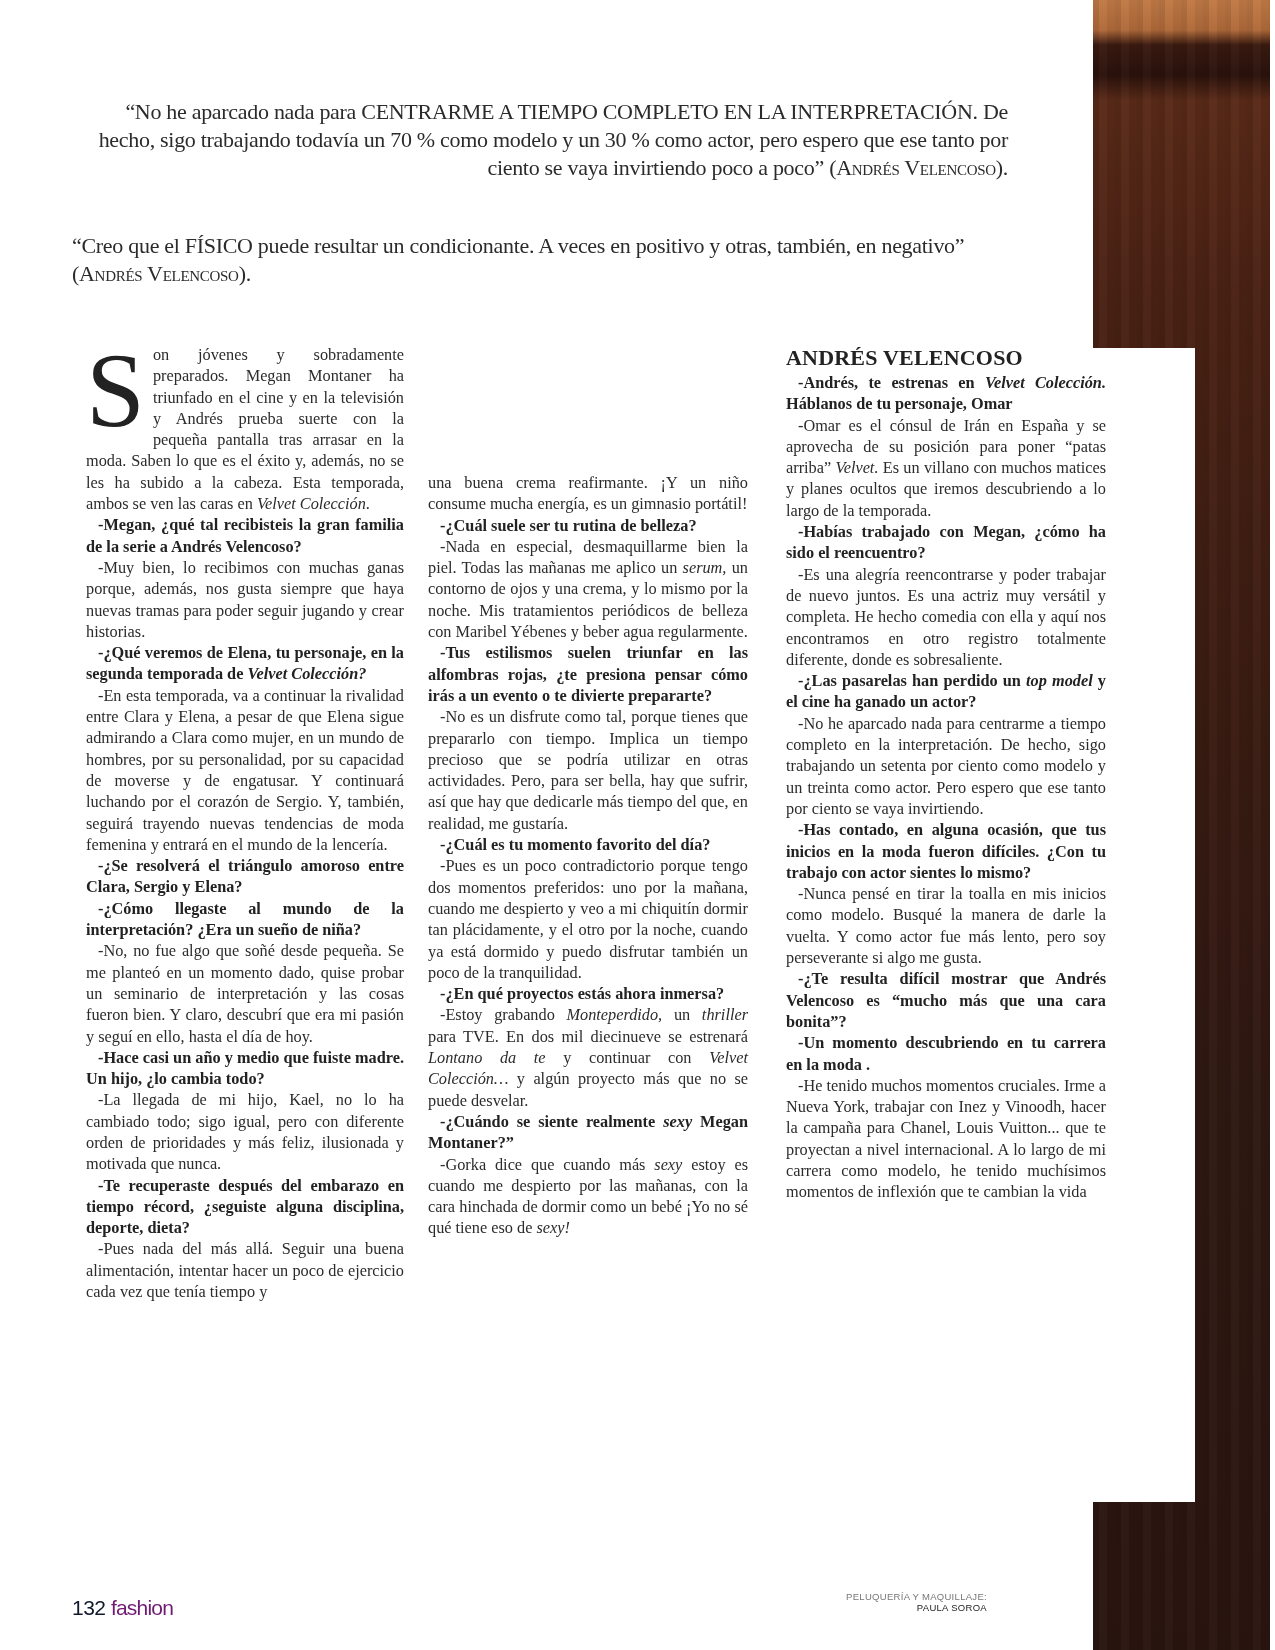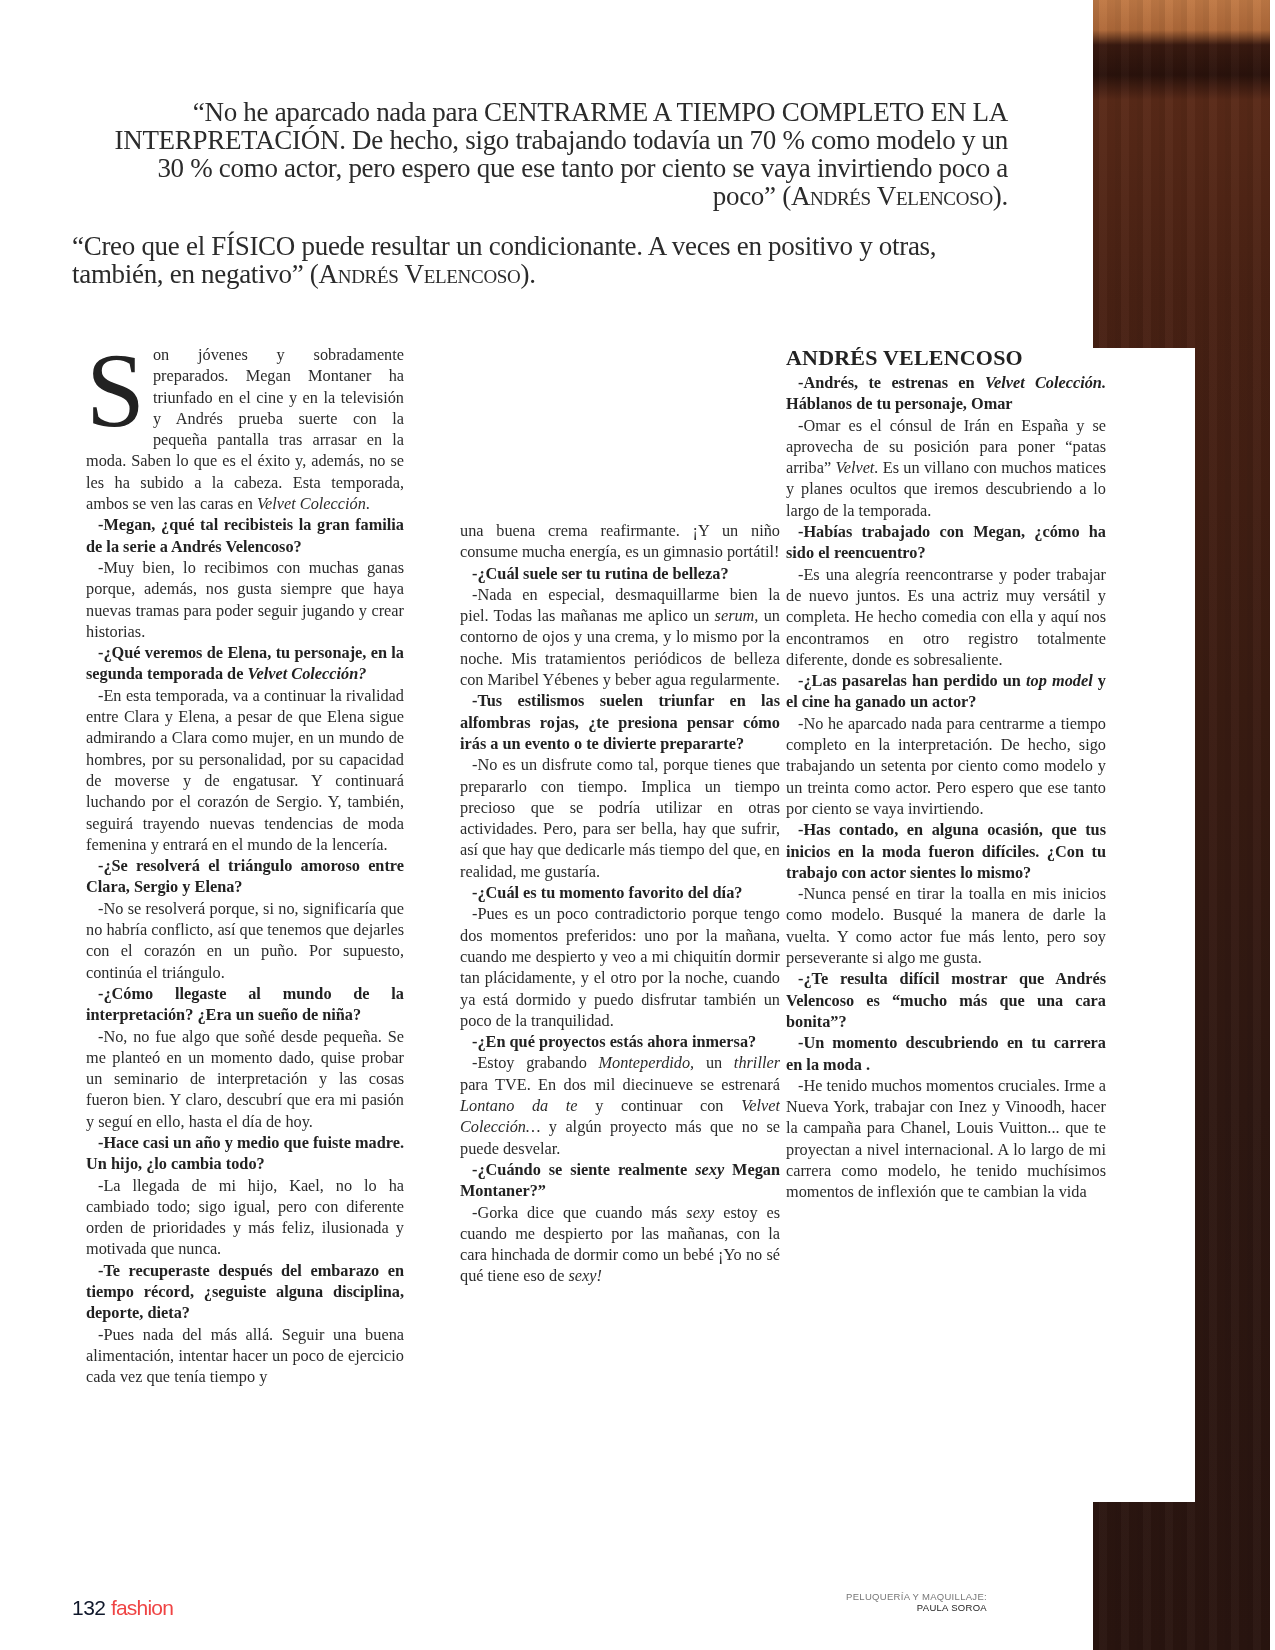--- a/index.html
+++ b/index.html
@@ -15,33 +15,33 @@
   .photo-strip::after {
     content: ""; position: absolute; inset: 0;
     background: repeating-linear-gradient(90deg, rgba(0,0,0,0.08) 0 6px, rgba(255,255,255,0.02) 6px 14px, rgba(0,0,0,0.05) 14px 22px);
   }
   .sidebar-box {
     position: absolute; left: 780px; top: 348px; width: 415px; height: 1154px;
     background: #ffffff; z-index: 2;
   }
   .pullquote {
     position: absolute; font-family: "Liberation Serif", serif; color: #2b2b2b;
-    font-size: 27px; line-height: 28px; letter-spacing: -0.3px;
+    font-size: 22px; line-height: 28px; letter-spacing: -0.3px;
   }
   .pq1 { left: 90px; top: 98px; width: 918px; text-align: right; }
   .pq2 { left: 72px; top: 232px; width: 900px; text-align: left; }
   .sc { font-variant: small-caps; }
   .col {
     position: absolute; font-size: 16.3px; line-height: 21.3px; text-align: justify;
     hyphens: manual; color: #2b2b2b;
   }
   .col p { margin: 0; text-indent: 12px; }
   .col p.q { font-weight: bold; color: #222; }
   .col1 { left: 86px; top: 344px; width: 318px; }
-  .col2 { left: 460px; top: 472px; width: 320px; margin-top: 48px; }
+  .col2 { left: 428px; top: 472px; width: 320px; }
   .col3 { left: 786px; top: 346px; width: 320px; z-index: 3; }
   .col1 p.intro { text-indent: 0; }
   .dropcap {
     float: left; font-size: 106px; line-height: 82px; margin: 6px 8px 0 0;
     font-family: "Liberation Serif", serif; color: #222;
   }
   .sidebar-title {
     font-size: 22px; font-weight: bold; letter-spacing: 0.2px; line-height: 24px;
     margin: 0 0 2px 0; color: #222;
   }
@@ -49,21 +49,21 @@
     position: absolute; right: 288px; top: 1547px; text-align: right;
     font-family: "Liberation Sans", "DejaVu Sans", sans-serif; font-size: 9.5px; line-height: 11px;
   }
   .credits .role { color: #777; letter-spacing: 0.3px; margin-top: 44px; }
   .credits .name { color: #222; letter-spacing: 0.3px; }
   .folio {
     position: absolute; left: 72px; top: 1596px; font-family: "Liberation Sans", "DejaVu Sans", sans-serif;
     font-size: 21px; letter-spacing: -0.5px;
   }
   .folio .num { color: #0f172a; font-weight: normal; }
-  .folio .mag { color: #ef4444; font-weight: normal; letter-spacing: -0.8px; }
+  .folio .mag { color: #701a75; font-weight: normal; letter-spacing: -0.8px; }
   i { }
 </style>
 </head>
 <body>
 
 <div class="photo-strip"></div>
 <div class="sidebar-box"></div>
 
 <div class="pullquote pq1">
   <span>“No he aparcado nada para </span><span>CENTRARME A TIEMPO COMPLETO EN LA INTERPRETACIÓN</span><span>. De hecho, sigo trabajando todavía un 70 % como modelo y un 30 % como actor, pero espero que ese tanto por ciento se vaya invirtiendo poco a poco” (</span><span class="sc">Andrés Velencoso</span><span>).</span>
@@ -75,21 +75,20 @@
 
 <div class="col col1">
   <p class="intro">
     <span class="dropcap">S</span><span>on jóvenes y sobradamente preparados. Megan Montaner ha triunfado en el cine y en la televisión y Andrés prueba suerte con la pequeña pantalla tras arrasar en la moda. Saben lo que es el éxito y, además, no se les ha subido a la cabeza. Esta temporada, ambos se ven las caras en </span><i>Velvet Colección</i><span>.</span>
   </p>
   <p class="q">-Megan, ¿qué tal recibisteis la gran familia de la serie a Andrés Velencoso?</p>
   <p>-Muy bien, lo recibimos con muchas ganas porque, además, nos gusta siempre que haya nuevas tramas para poder seguir jugando y crear historias.</p>
   <p class="q"><span>-¿Qué veremos de Elena, tu personaje, en la segunda temporada de </span><i>Velvet Colección?</i></p>
   <p>-En esta temporada, va a continuar la rivalidad entre Clara y Elena, a pesar de que Elena sigue admirando a Clara como mujer, en un mundo de hombres, por su personalidad, por su capacidad de moverse y de engatusar. Y continuará luchando por el corazón de Sergio. Y, también, seguirá trayendo nuevas tendencias de moda femenina y entrará en el mundo de la lencería.</p>
   <p class="q">-¿Se resolverá el triángulo amoroso entre Clara, Sergio y Elena?</p>
-  <p>-No se resolverá porque, si no, significaría que no habría conflicto, así que tenemos que dejarles con el corazón en un puño. Por supuesto, continúa el triángulo.</p>
   <p class="q">-¿Cómo llegaste al mundo de la interpretación? ¿Era un sueño de niña?</p>
   <p>-No, no fue algo que soñé desde pequeña. Se me planteó en un momento dado, quise probar un seminario de interpretación y las cosas fueron bien. Y claro, descubrí que era mi pasión y seguí en ello, hasta el día de hoy.</p>
   <p class="q">-Hace casi un año y medio que fuiste madre. Un hijo, ¿lo cambia todo?</p>
   <p>-La llegada de mi hijo, Kael, no lo ha cambiado todo; sigo igual, pero con diferente orden de prioridades y más feliz, ilusionada y motivada que nunca.</p>
   <p class="q">-Te recuperaste después del embarazo en tiempo récord, ¿seguiste alguna disciplina, deporte, dieta?</p>
   <p>-Pues nada del más allá. Seguir una buena alimentación, intentar hacer un poco de ejercicio cada vez que tenía tiempo y</p>
 </div>
 
 <div class="col col2">
   <p style="text-indent:0">una buena crema reafirmante. ¡Y un niño consume mucha energía, es un gimnasio portátil!</p>

